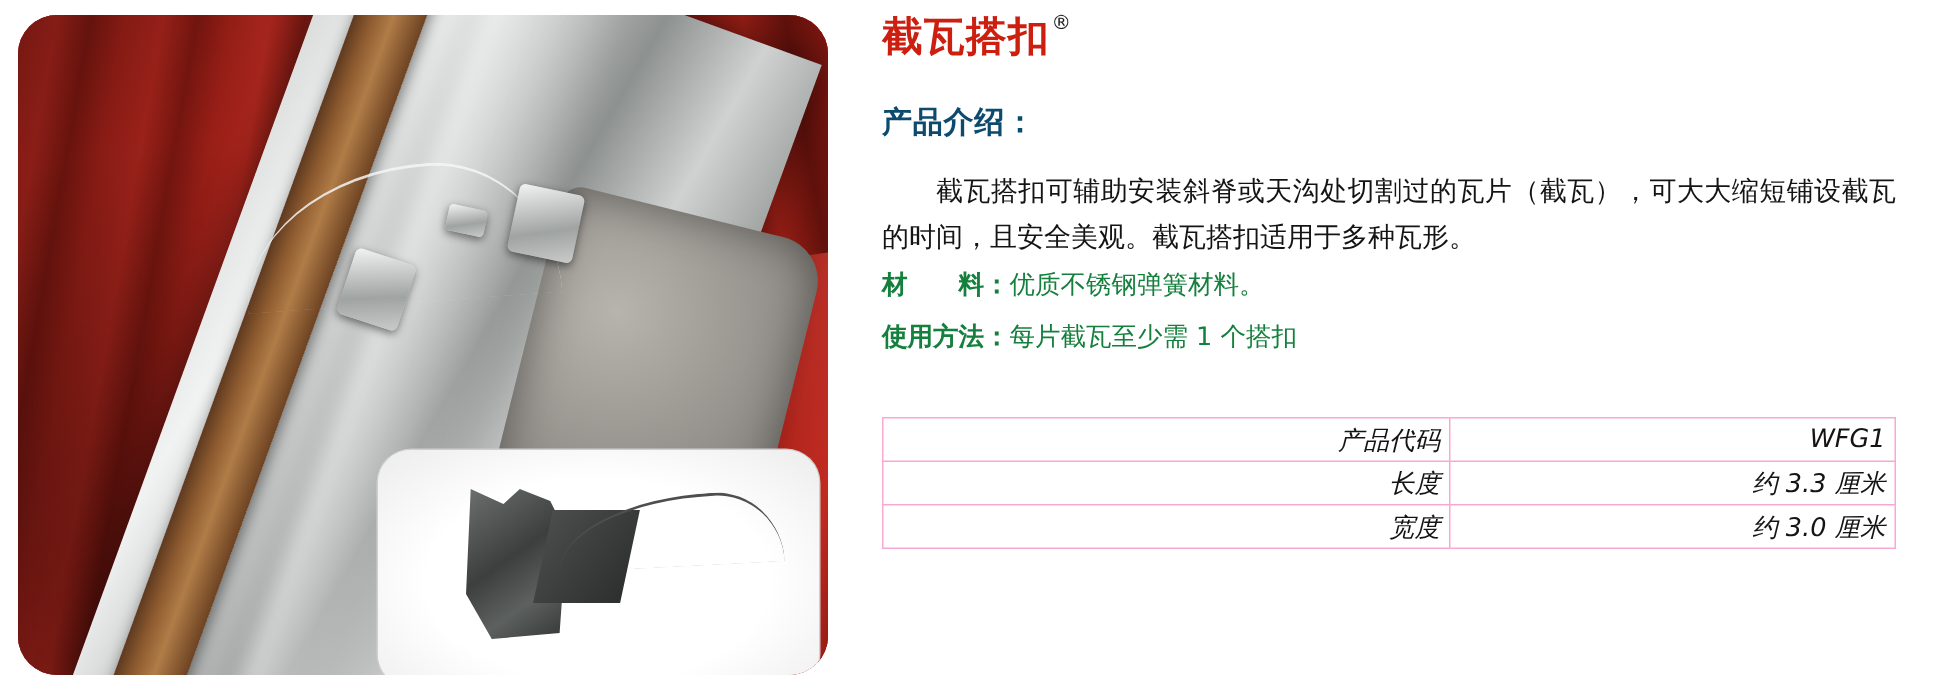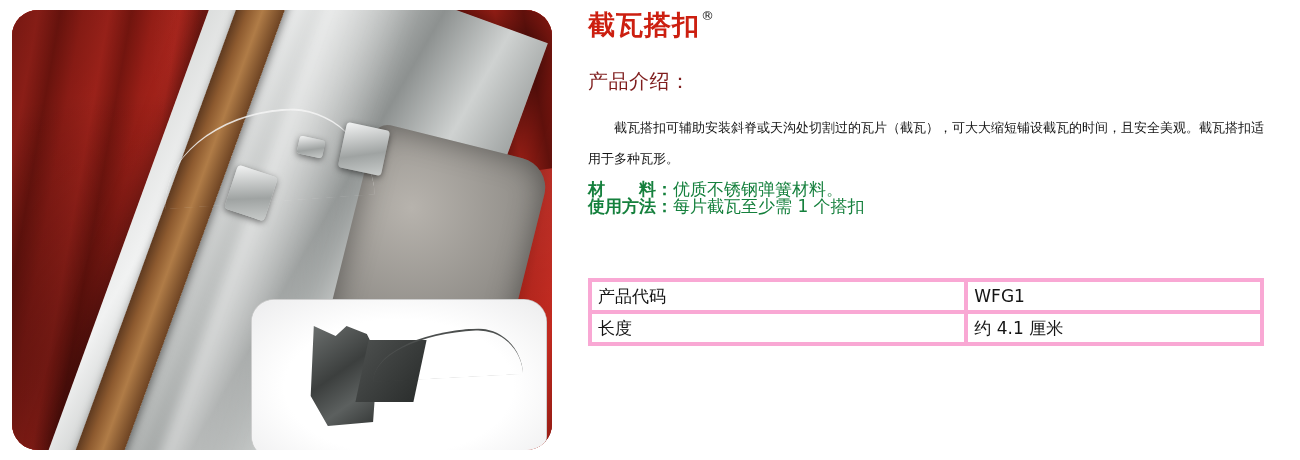--- a/index.html
+++ b/index.html
@@ -200,67 +200,68 @@
     color: #1a1a1a;
     margin-left: 1px;
     margin-top: -2px;
     font-weight: normal;
   }
   .section-heading {
     position: absolute;
     left: 0;
     top: 68px;
     font-size: 20px;
-    font-weight: normal;
-    color: #7f1d1d;
+    font-weight: bold;
+    color: #0c4a6e;
     letter-spacing: 0.5px;
   }
   .para {
     position: absolute;
     left: 0;
     top: 112px;
     width: 676px;
-    font-size: 13px;
+    font-size: 18px;
     line-height: 31px;
     color: #141414;
     text-indent: 2em;
     text-align: justify;
   }
   .spec-line {
     position: absolute;
     left: 0;
     font-size: 17px;
     color: #15803d;
     font-weight: bold;
     white-space: nowrap;
   }
   .spec-line .val {
     font-weight: normal;
   }
   .spec-material { top: 178px; }
-  .spec-usage { top: 195px; text-align: center; }
+  .spec-usage { top: 213px; text-align: center; }
   .label-spaced {
     display: inline-block;
   }
 
   
   .spec-table {
     position: absolute;
     left: 0;
     top: 278px;
     width: 676px;
     border-collapse: collapse;
     font-size: 17px;
     color: #141414;
   }
   .spec-table td {
-    border: 4px solid #f9a8d4;
+    border: 1px solid #f9a8d4;
     height: 28px;
-    text-align: left;
+    text-align: right;
     padding: 0 6px;
+    font-style: italic;
   }
   .spec-table td.key { width: 56%; }
   .spec-table td.val { width: 44%; border-radius: 10px; }
 </style>
 </head>
 <body>
 
 <div class="page">
 
   <div class="photo-panel">
@@ -303,19 +304,23 @@
     </div>
 
     <table class="spec-table">
       <tbody>
         <tr>
           <td class="key">产品代码</td>
           <td class="val">WFG1</td>
         </tr>
         <tr>
           <td class="key">长度</td>
-          <td class="val">约 4.1 厘米</td>
+          <td class="val">约 3.3 厘米</td>
+        </tr>
+        <tr>
+          <td class="key">宽度</td>
+          <td class="val">约 3.0 厘米</td>
         </tr>
       </tbody>
     </table>
 
   </div>
 </div>
 
 </body></html>

